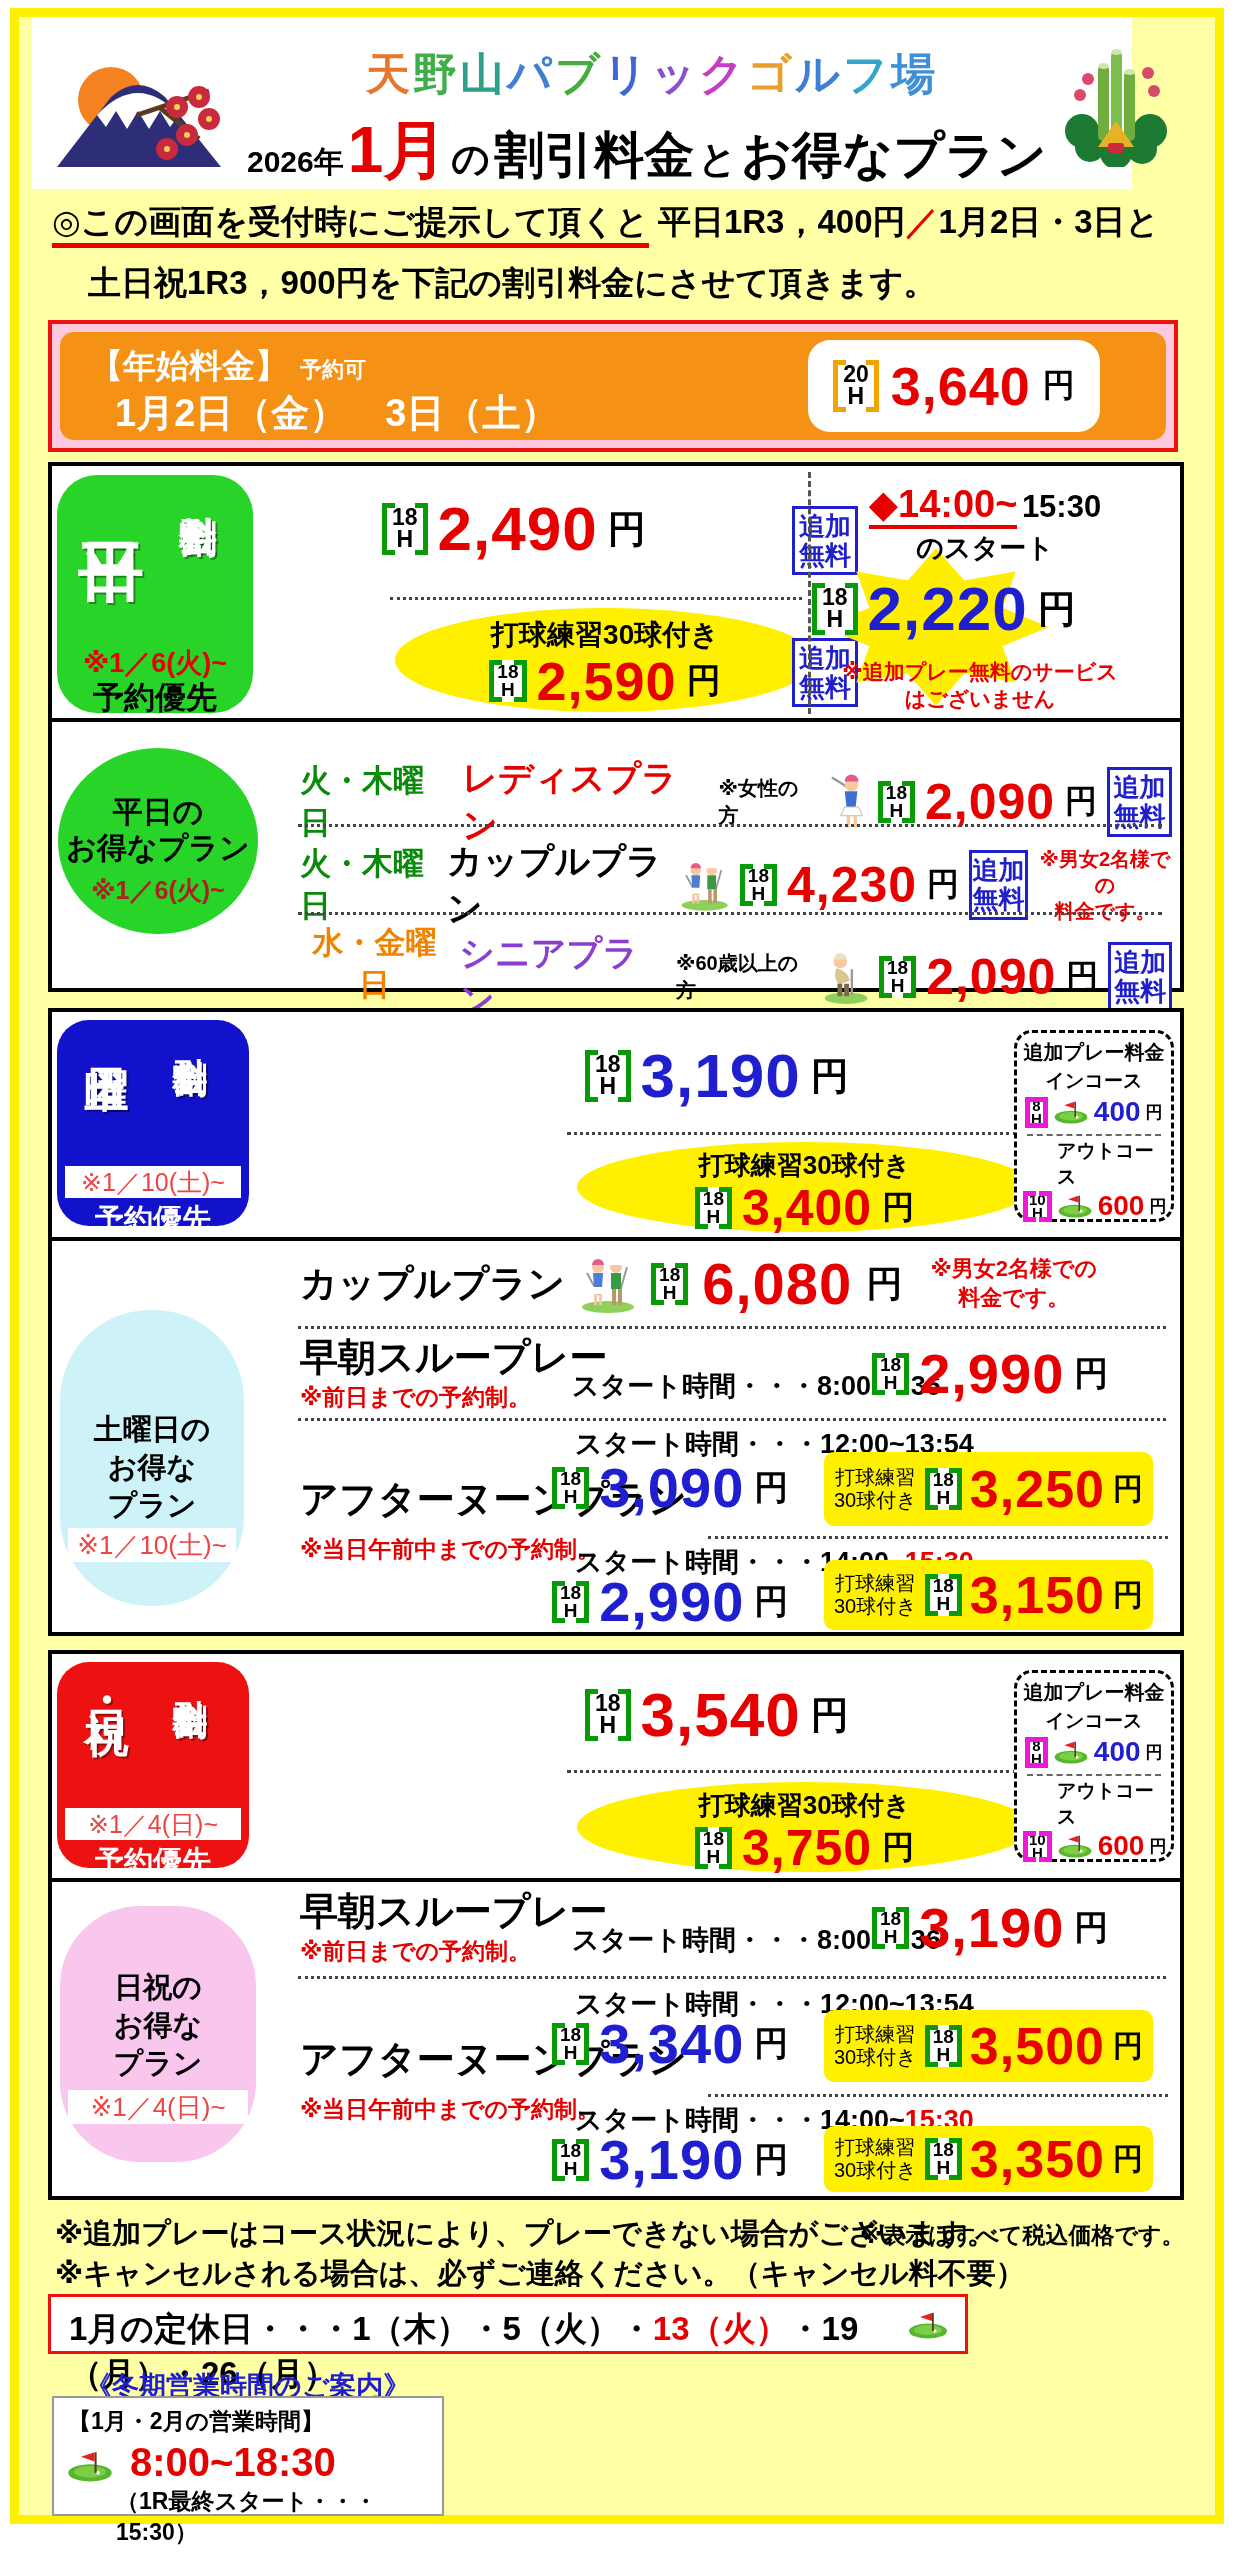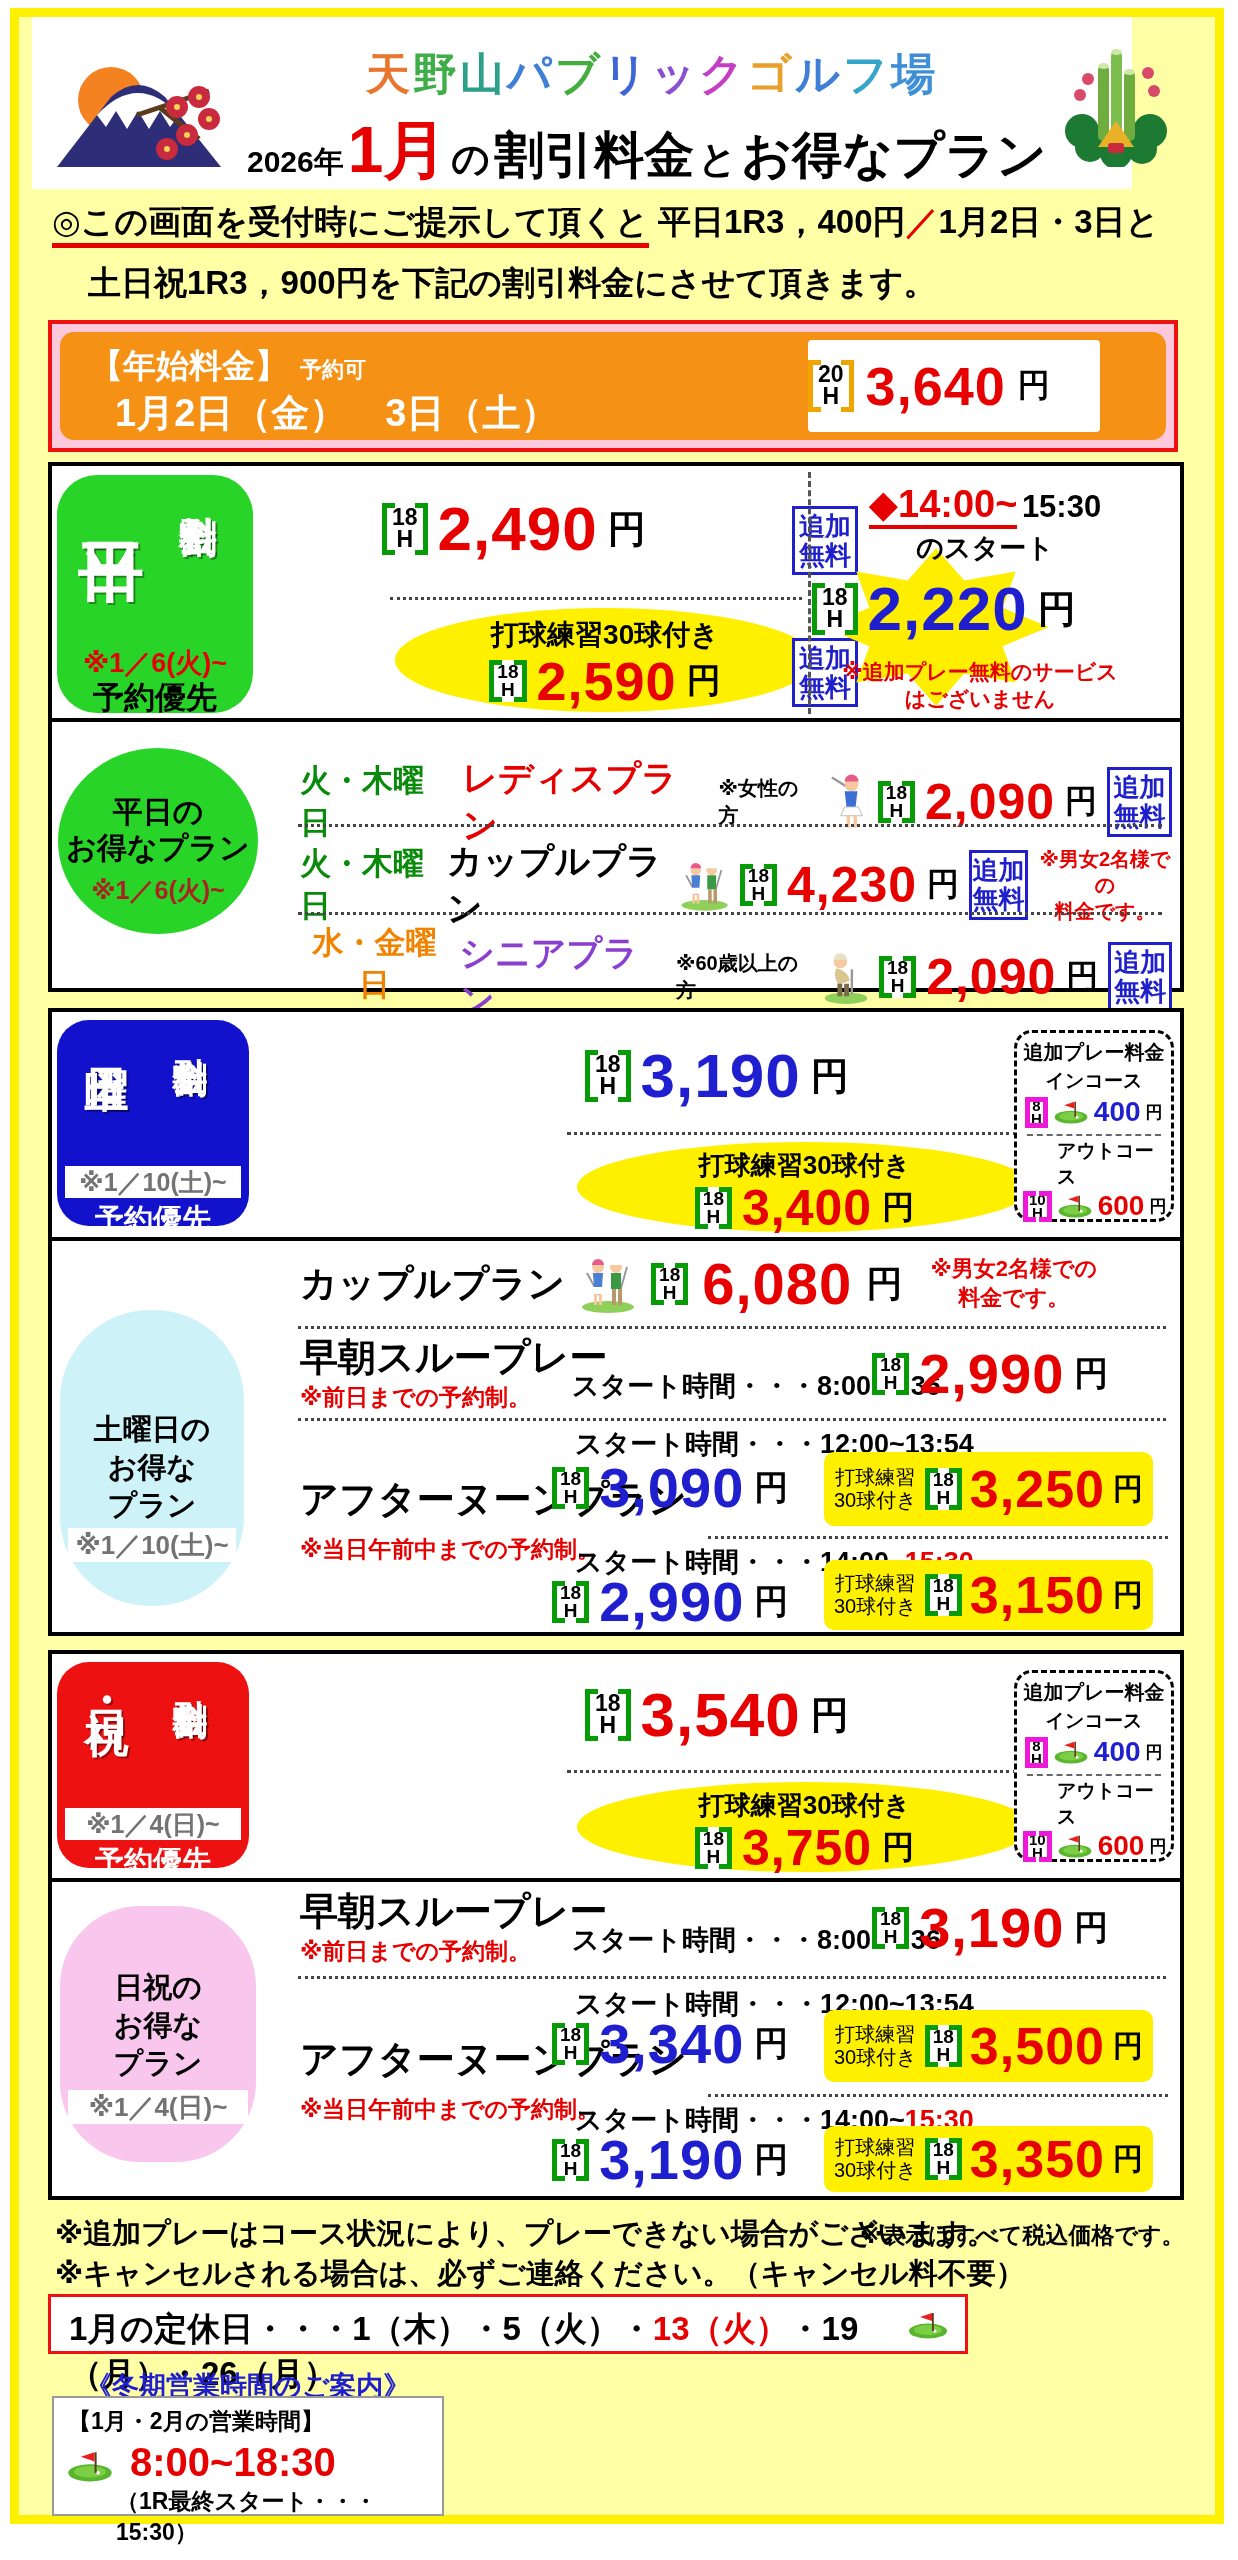--- a/index.html
+++ b/index.html
@@ -36,21 +36,21 @@
   .hb::after{content:"";position:absolute;right:0;top:0;bottom:0;width:8px;
       border-right:5px solid var(--bc);border-top:5px solid var(--bc);border-bottom:5px solid var(--bc)}
   .hb .hn,.hb .hl{display:block}
   .hb-l{font-size:23px}.hb-m{font-size:19px;padding:3px 8px}.hb-s{font-size:15px;padding:2px 6px;line-height:.9}
   .hb.pink{--bc:#f018d8}.hb.org{--bc:#f0a400}
   .addon{position:absolute;background:#fff;border:3px dashed #000;border-radius:18px}
   .plan-name{font-weight:bold;font-size:38px;line-height:1}
   .plan-note{color:#e60000;font-weight:bold;font-size:23px}
   .start-txt{font-weight:bold;font-size:27px}
   .smallnote{font-weight:normal;font-size:20px}
-  .strip{position:absolute;left:8px;right:8px;background:#fff;color:#737373;font-weight:bold}
+  .strip{position:absolute;left:8px;right:8px;background:#fff;color:#ef4444;font-weight:normal}
 </style>
 </head>
 <body>
 
 <div class="frame"></div>
 
 <div class="header-strip">
   <svg class="abs" style="left:17px;top:38px" width="178" height="118" viewBox="0 0 178 118">
     <circle cx="62" cy="45" r="33" fill="#f58220"></circle>
     <path d="M8 112 L62 42 Q89 18 116 42 L172 112 Z" fill="#2e2e78"></path>
@@ -112,21 +112,21 @@
   <div style="font-size:33px;font-weight:bold;margin-top:16px;padding-left:36px">土日祝1R3，900円を下記の割引料金にさせて頂きます。</div>
 </div>
 
 <div class="abs" style="left:48px;top:320px;width:1130px;height:132px;border:4px solid #ee1111;background:#ffc9dd">
   <div class="abs" style="left:8px;top:8px;right:8px;bottom:8px;background:#f59216;border-radius:14px">
     <div class="abs" style="left:30px;top:12px;display:flex;align-items:baseline;gap:12px">
       <span class="white b" style="font-size:33px">【年始料金】</span>
       <span class="white b" style="font-size:22px">予約可</span>
     </div>
     <div class="abs white b" style="left:55px;top:56px;font-size:38px">1月2日（金）　3日（土）</div>
-    <div class="abs" style="left:748px;top:8px;width:292px;height:92px;background:#fff;border-radius:4px;display:flex;align-items:center;gap:12px">
+    <div class="abs" style="left:748px;top:8px;width:292px;height:92px;background:#fff;border-radius:22px;display:flex;align-items:center;justify-content:center;gap:12px">
       <span class="hb hb-l org">
           <span class="hn">20</span>
           <span class="hl">H</span>
         </span>
       <span class="price red" style="font-size:54px">3,640</span>
       <span class="yen" style="font-size:32px">円</span>
     </div>
   </div>
 </div>
 

